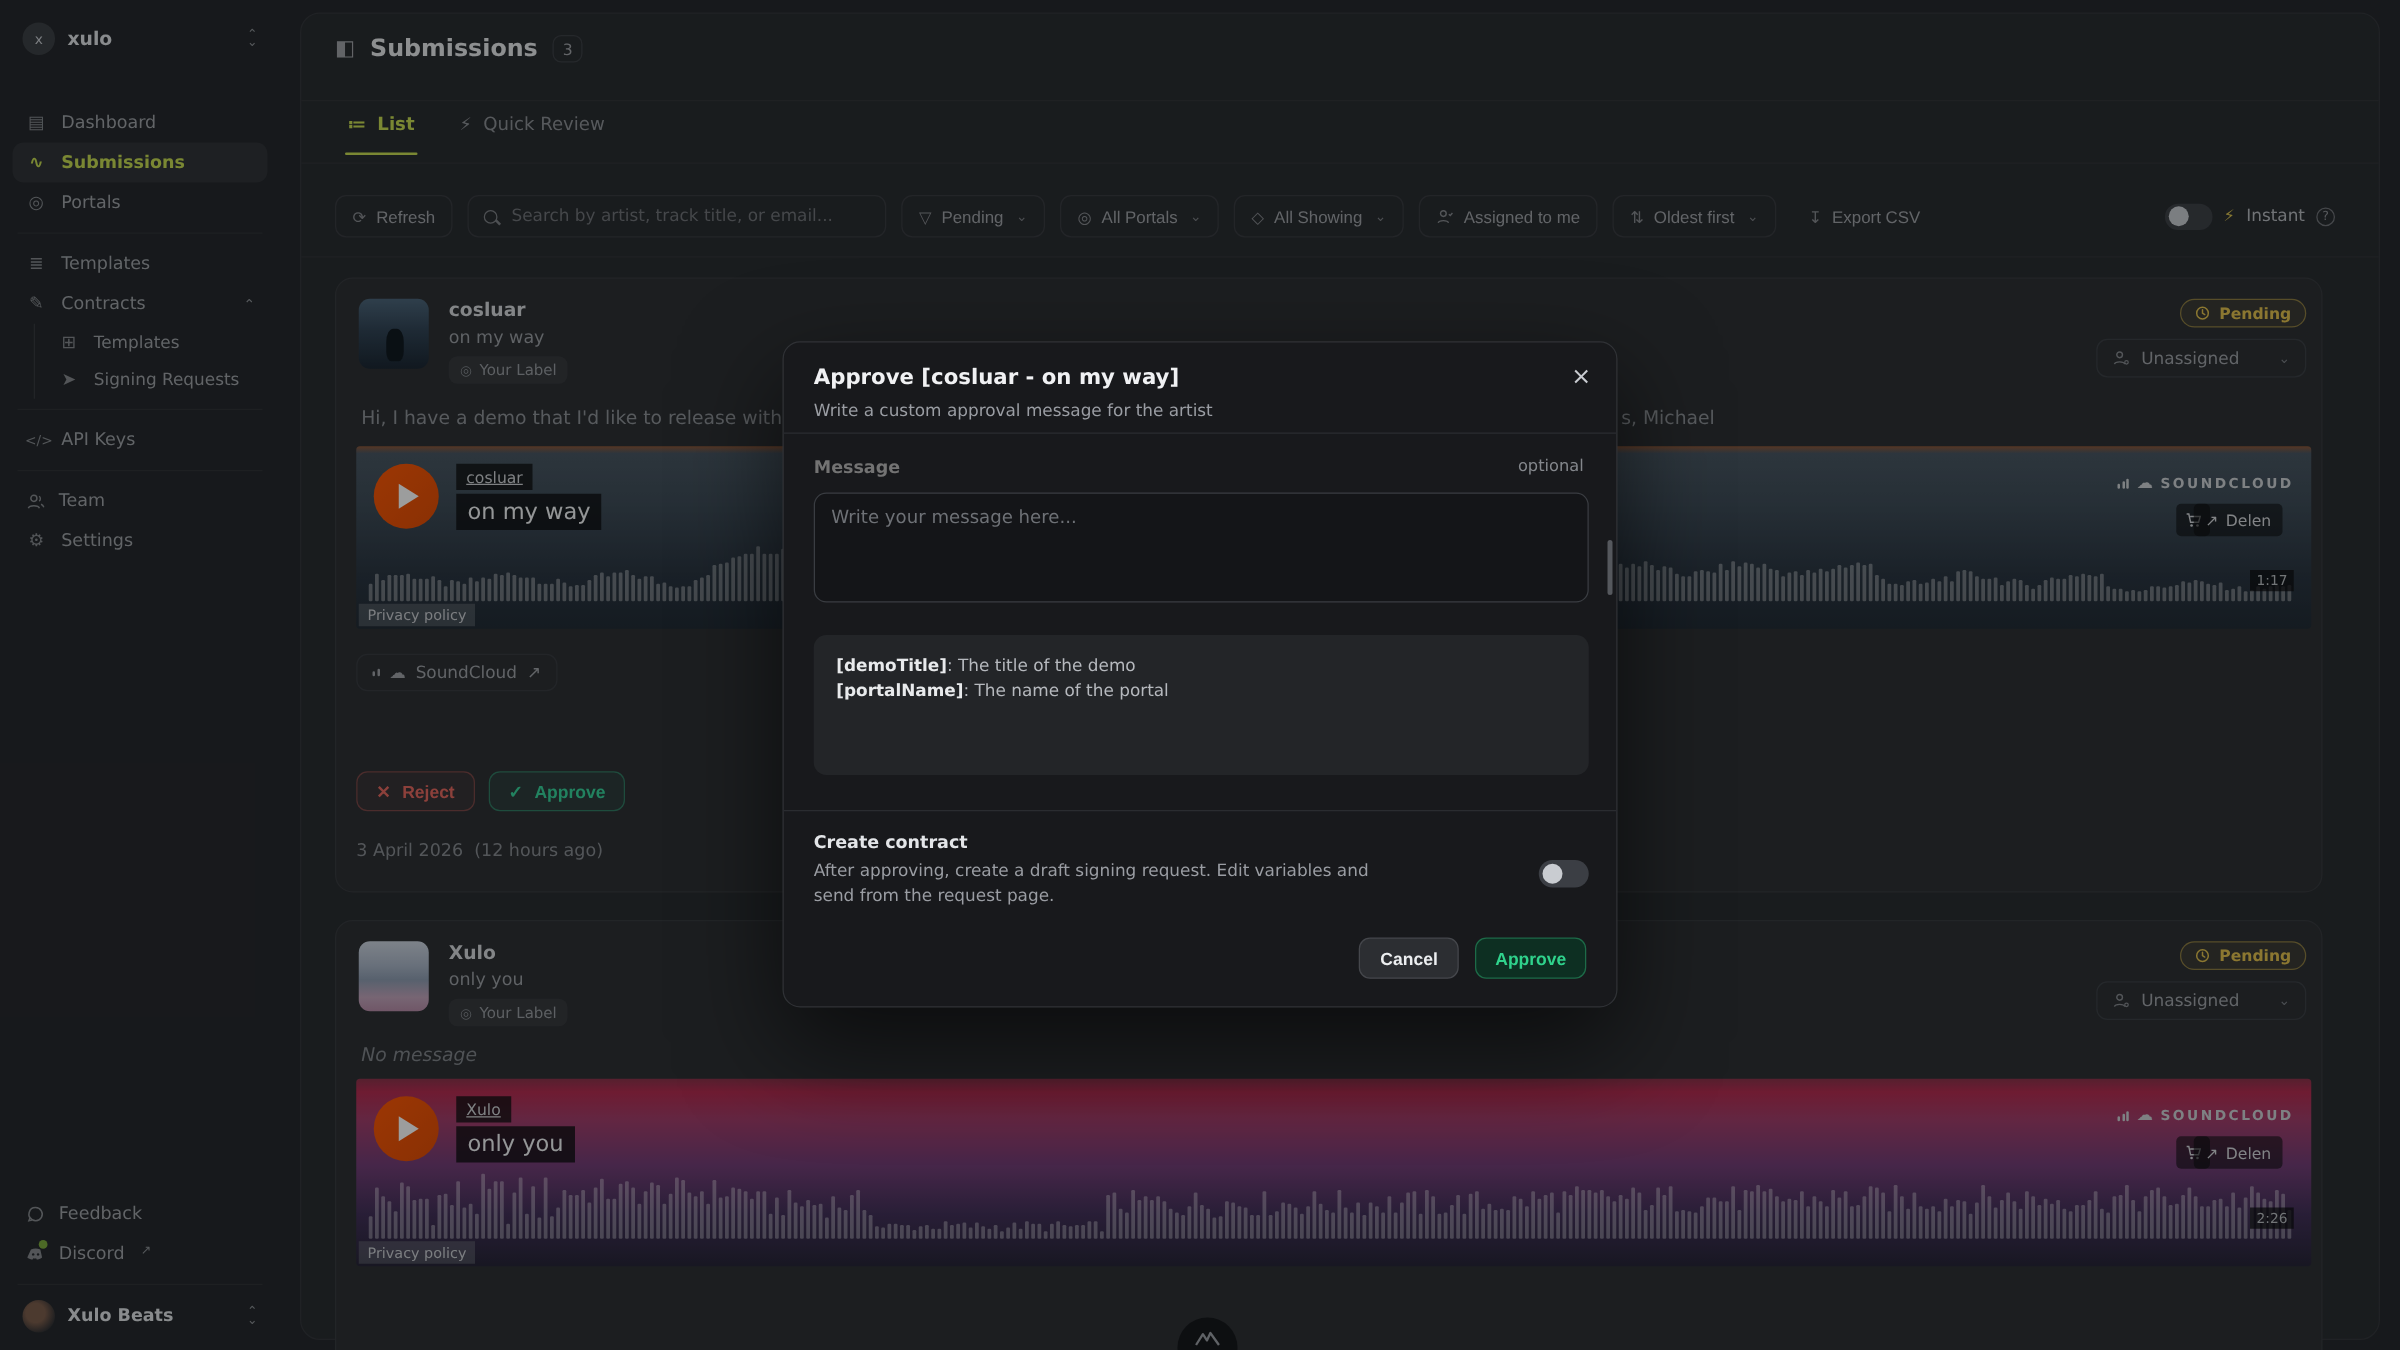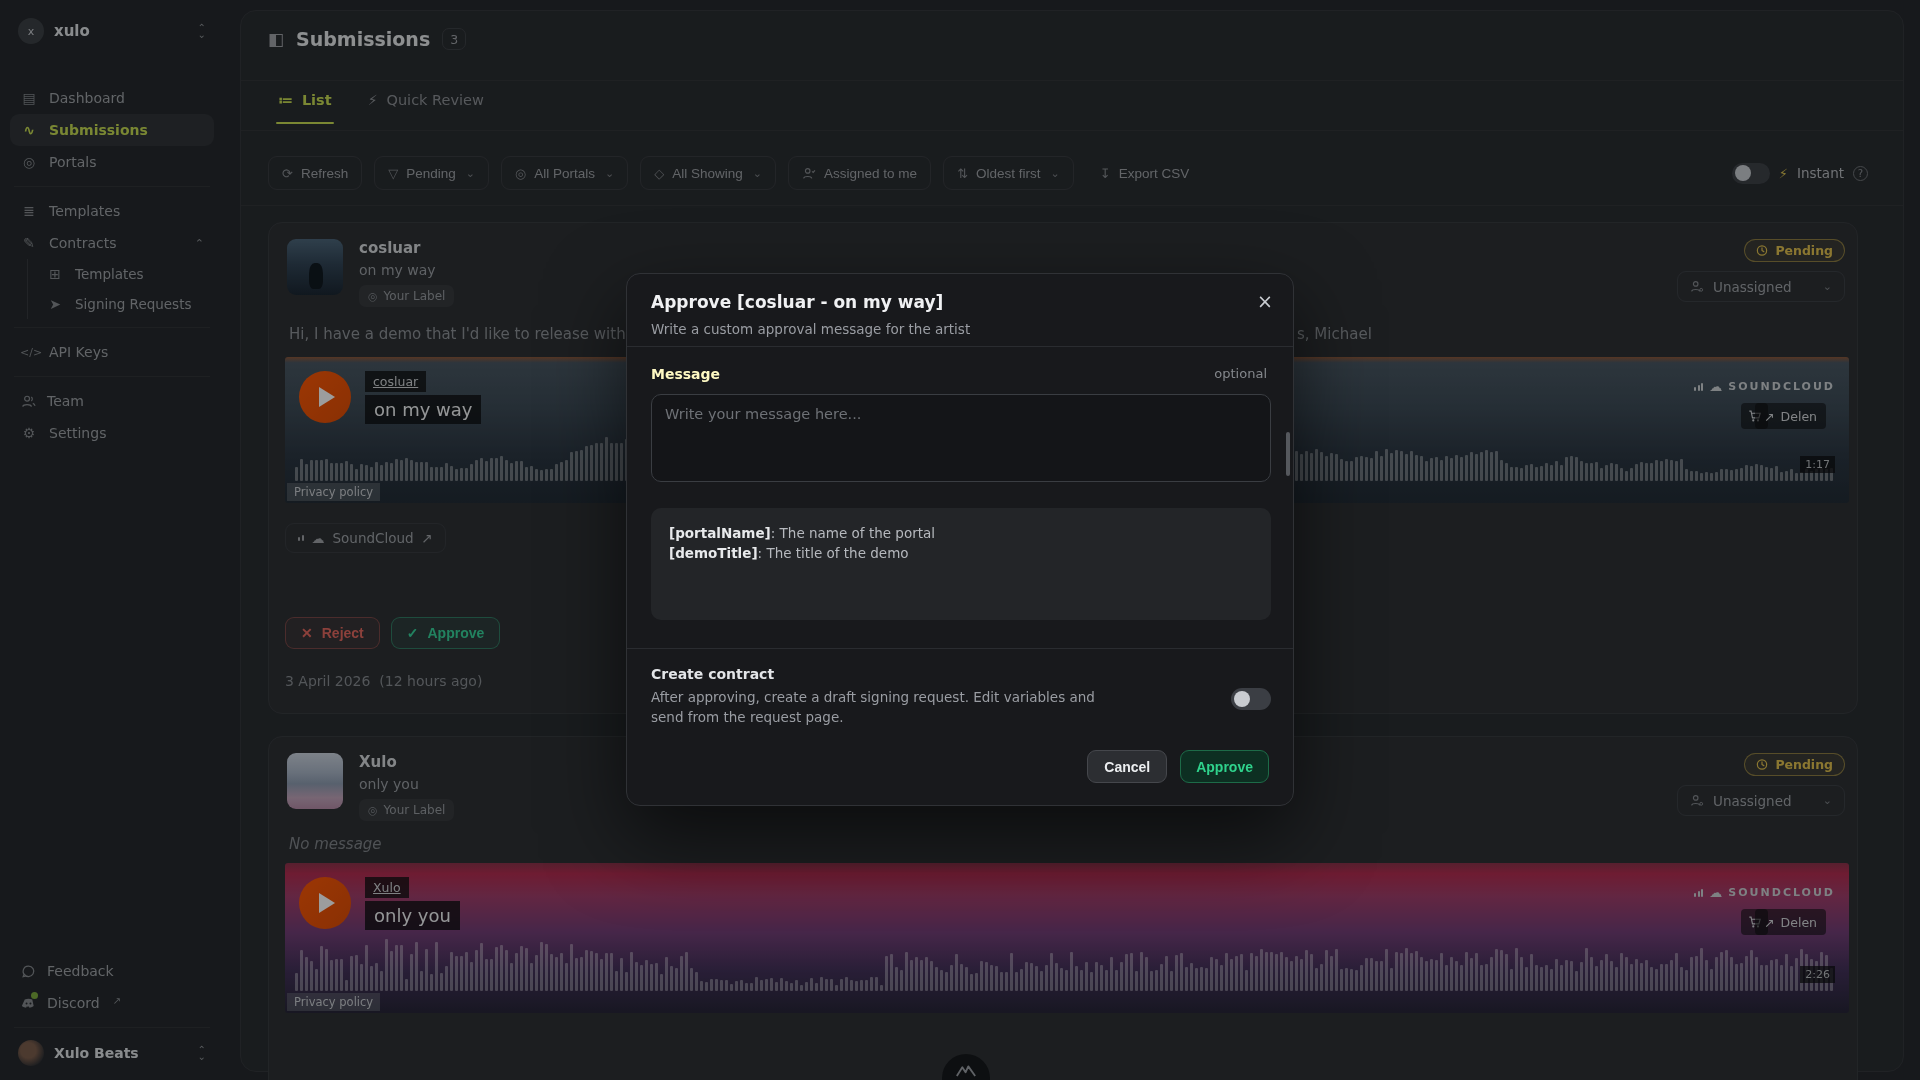--- a/index.html
+++ b/index.html
@@ -116,21 +116,21 @@
   .fab{position:absolute;left:942px;top:1054px;width:48px;height:48px;border-radius:50%;background:#121316;display:flex;align-items:flex-start;justify-content:center;padding-top:10px;z-index:5;cursor:pointer;}
   .fab svg{width:22px;height:13px;}
 
   
   .overlay{position:absolute;inset:0;background:rgba(8,9,11,.40);z-index:40;}
   .modal{position:absolute;left:626px;top:273px;width:668px;height:533px;background:#18191c;border:1px solid #303236;border-radius:14px;z-index:50;box-shadow:0 30px 80px rgba(0,0,0,.6);}
   .m-close{position:absolute;right:20px;top:18px;font-size:19px;color:#c9ccd1;cursor:pointer;line-height:1;}
   .m-title{position:absolute;left:24px;top:18px;font-size:17px;font-weight:bold;color:#f0f1f3;}
   .m-sub{position:absolute;left:24px;top:47px;font-size:13.5px;color:#9a9da3;}
   .m-div1{position:absolute;left:0;right:0;top:72px;height:1px;background:#2a2c30;}
-  .m-msg-label{position:absolute;left:24px;top:92px;font-size:14px;font-weight:bold;color:#fef9c3;}
+  .m-msg-label{position:absolute;left:24px;top:92px;font-size:14px;font-weight:bold;color:#737373;}
   .m-optional{position:absolute;right:26px;top:92px;font-size:13px;color:#84878c;}
   .m-textarea{position:absolute;left:24px;top:120px;width:620px;height:88px;background:#141518;border:1px solid #3a3d42;border-radius:10px;color:#c9ccd1;font-size:14.5px;padding:11px 13px;resize:none;outline:none;font-family:inherit;}
   .m-textarea::placeholder{color:#6e7176;}
   .varbox{position:absolute;left:24px;top:234px;width:620px;height:112px;background:#232528;border-radius:10px;padding:13px 18px;}
   .vb-title{font-size:14px;font-weight:bold;color:#e3e5e8;}
   .vb-intro{font-size:13.5px;color:#b6b9be;margin-top:9px;}
   .vb-line{font-size:13.5px;color:#b6b9be;margin-top:4px;}
   .vb-line b{color:#e8eaec;}
   .m-div2{position:absolute;left:0;right:0;top:374px;height:1px;background:#2a2c30;}
   .m-ct-title{position:absolute;left:24px;top:392px;font-size:14px;font-weight:bold;color:#e3e5e8;}
@@ -267,20 +267,24 @@
       <span>Quick Review</span>
     </div>
   </div>
   <div class="hr" style="top:130px;"></div>
 
   <div class="toolbar">
     <button class="tbtn">
       <span class="ico">⟳</span>
       <span>Refresh</span>
     </button>
+    <div class="search">
+      <span class="mag"></span>
+      <input placeholder="Search by artist, track title, or email..." style="">
+    </div>
     <button class="tbtn">
       <span class="ico">▽</span>
       <span>Pending</span>
       <span class="chev">⌄</span>
     </button>
     <button class="tbtn">
       <span class="ico">◎</span>
       <span>All Portals</span>
       <span class="chev">⌄</span>
     </button>
@@ -1110,24 +1114,24 @@
     <div class="m-close">×</div>
     <div class="m-sub">Write a custom approval message for the artist</div>
     <div class="m-div1"></div>
 
     <div class="m-msg-label">Message</div>
     <div class="m-optional">optional</div>
     <textarea class="m-textarea" placeholder="Write your message here..." style=""></textarea>
 
     <div class="varbox">
       <div class="vb-line">
+        <b>[demoTitle]</b><span>: The title of the demo</span>
+      </div>
+      <div class="vb-line">
         <b>[portalName]</b><span>: The name of the portal</span>
-      </div>
-      <div class="vb-line">
-        <b>[demoTitle]</b><span>: The title of the demo</span>
       </div>
     </div>
 
     <div class="m-div2"></div>
     <div class="m-ct-title">Create contract</div>
     <div class="m-ct-desc">After approving, create a draft signing request. Edit variables and send from the request page.</div>
     <div class="m-toggle"></div>
 
     <div class="m-buttons">
       <button class="btn-cancel">Cancel</button>

